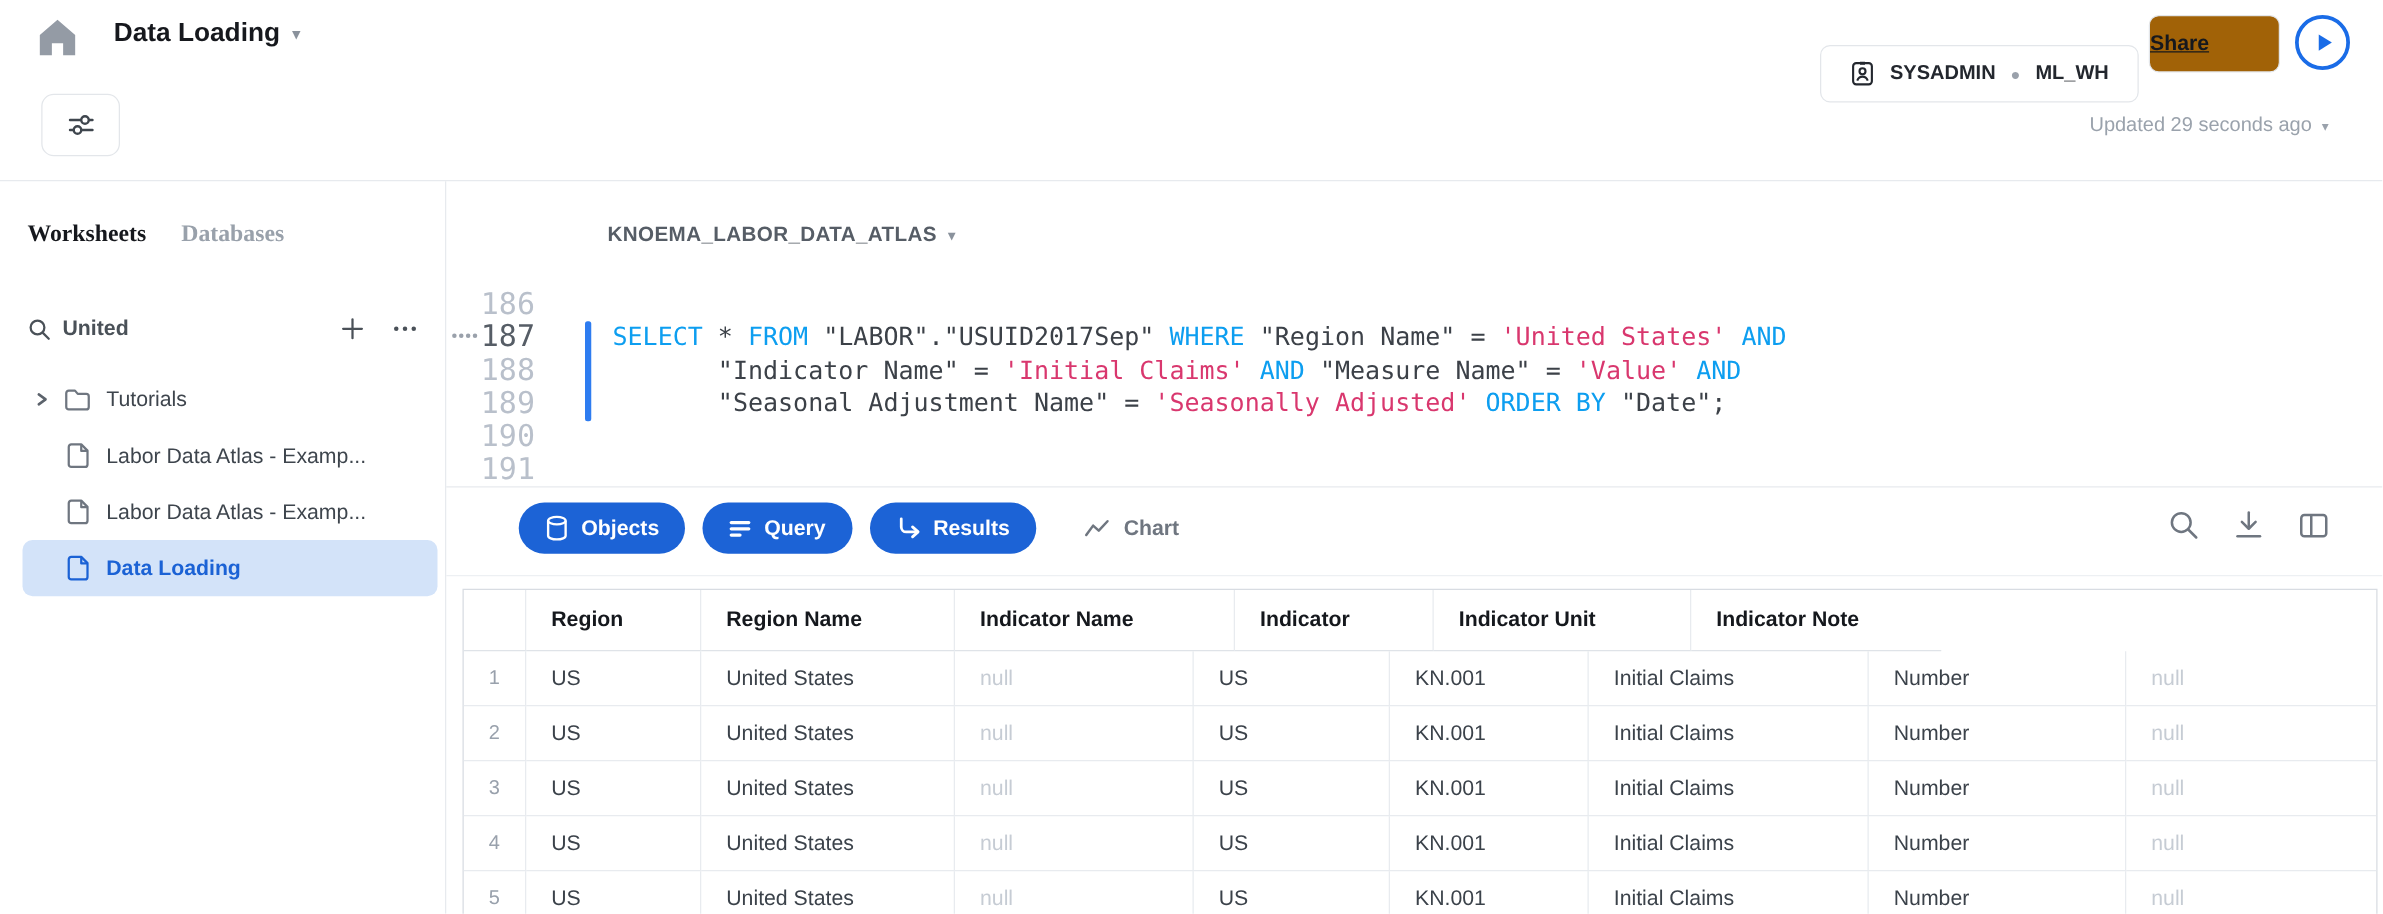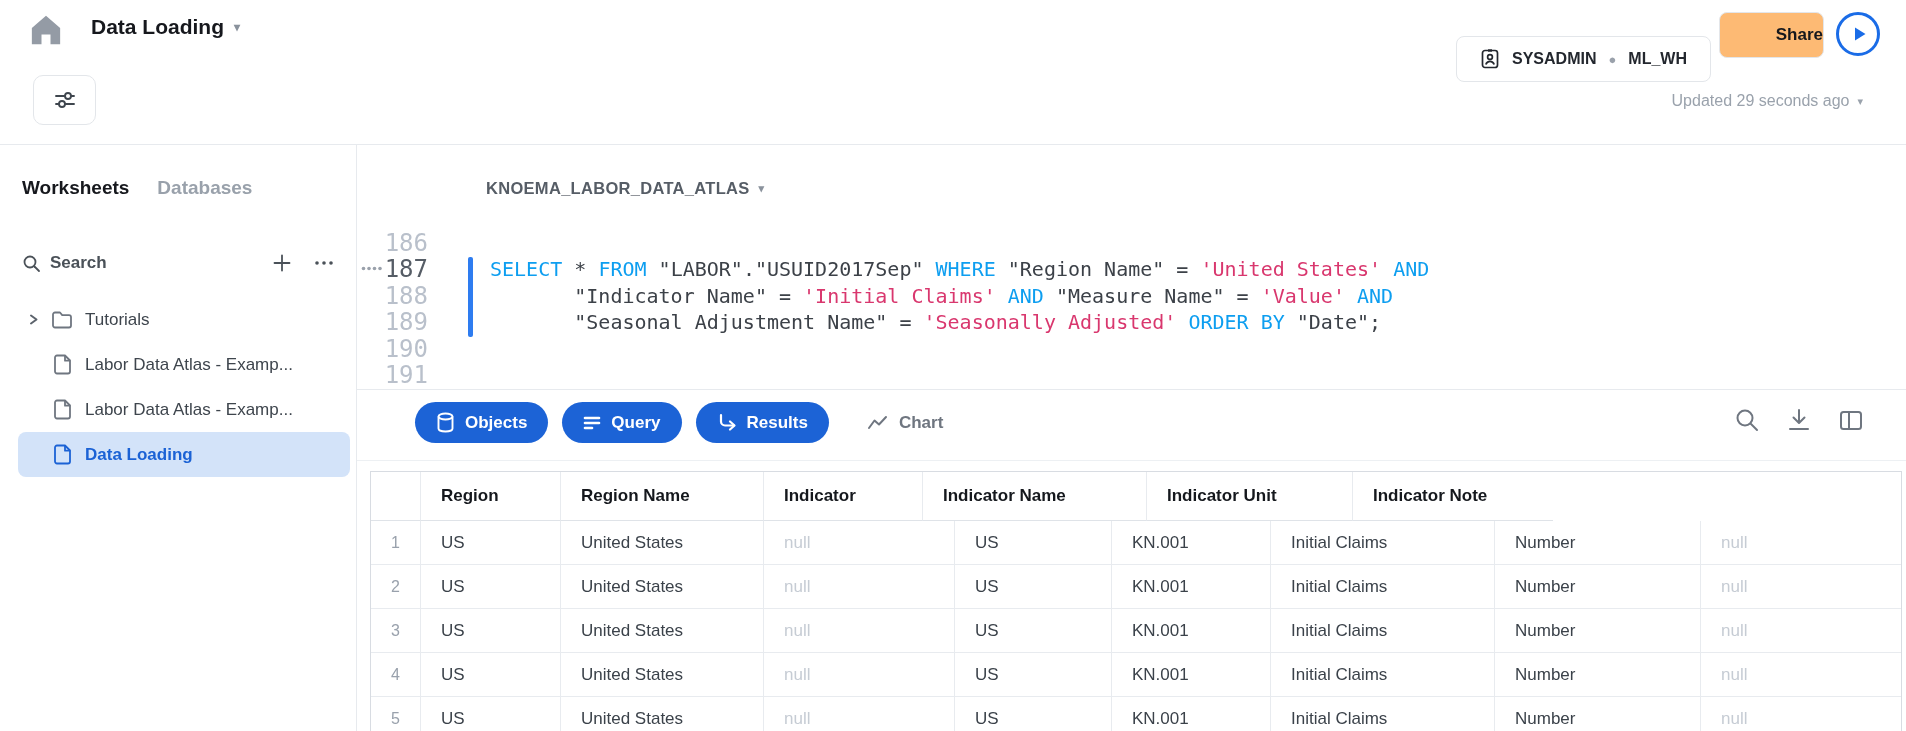--- a/index.html
+++ b/index.html
@@ -10,34 +10,34 @@
 
   
   #home-btn{left:28px;top:13px;width:40px;height:38px;cursor:pointer;}
   #page-title{left:91px;top:15px;font-size:21px;font-weight:700;display:flex;align-items:center;gap:10px;cursor:pointer;}
   #page-title .caret{font-size:12px;color:#8a929c;}
   #ctx-badge{left:1456px;top:12px;width:253px;height:44px;border:1px solid #e3e6ea;border-radius:8px;
              display:flex;align-items:center;justify-content:center;gap:12px;background:#fff;cursor:pointer;margin-top:24px;}
   #ctx-badge .role{font-size:16px;font-weight:700;color:#23272e;}
   #ctx-badge .dot{color:#9aa1ab;font-size:13px;}
   #ctx-badge .wh{font-size:16px;font-weight:600;color:#23272e;}
-  #share-btn{left:1719px;top:12px;width:103px;height:44px;border:1px solid #e3e6ea;border-radius:8px;background:#fdba74;
-             display:flex;align-items:center;justify-content:flex-end;font-size:17px;font-weight:700;cursor:pointer;}
+  #share-btn{left:1719px;top:12px;width:103px;height:44px;border:1px solid #e3e6ea;border-radius:8px;background:#a16207;
+             display:flex;align-items:center;justify-content:flex-start;font-size:17px;font-weight:700;cursor:pointer;text-decoration:underline;}
   #run-btn{left:1836px;top:12px;width:44px;height:44px;border-radius:50%;border:3px solid var(--accent);
            background:#fff;box-sizing:border-box;display:flex;align-items:center;justify-content:center;cursor:pointer;}
   #filter-btn{left:33px;top:75px;width:61px;height:48px;border:1px solid #e3e6ea;border-radius:10px;background:#fff;
               display:flex;align-items:center;justify-content:center;cursor:pointer;}
   #updated{right:43px;top:92px;font-size:16px;color:#9aa2ac;display:flex;align-items:center;gap:8px;cursor:pointer;}
   #updated .caret{font-size:11px;}
   #top-divider{left:0;top:144px;width:1906px;height:1px;background:#e7eaee;}
 
   
   #sidebar-border{left:356px;top:145px;width:1px;height:586px;background:#e7eaee;}
   #sb-tabs{left:22px;top:177px;display:flex;gap:28px;font-size:19px;font-weight:700;}
-  #sb-tabs .sbtab{cursor:pointer;color:#99a1ab;}
+  #sb-tabs .sbtab{cursor:pointer;color:#99a1ab;font-family:Liberation Serif, serif;}
   #sb-tabs .sbtab.active{color:#16181d;}
   #sb-search{left:22px;top:248px;width:312px;height:30px;display:flex;align-items:center;}
   #sb-search .label{font-size:17px;font-weight:600;color:#4a5158;margin-left:9px;flex:1;cursor:text;}
   #sb-search .plus,#sb-search .more{cursor:pointer;}
   #sb-search .more{margin-left:22px;}
   .tree-row{position:absolute;left:18px;width:332px;height:45px;border-radius:8px;
             display:flex;align-items:center;gap:12px;font-size:17px;color:#3e454d;cursor:pointer;}
   .tree-row.folder{padding-left:10px;box-sizing:border-box;}
   .tree-row.file{padding-left:34px;box-sizing:border-box;}
   .tree-row.selected{background:var(--sel-bg);color:var(--sel-text);font-weight:700;}
@@ -147,21 +147,21 @@
   <span class="sbtab">Databases</span>
 </div>
 
 <div class="abs" id="sb-search">
   <span>
     <svg width="19" height="19" viewBox="0 0 19 19" fill="none" stroke="#4a5158" stroke-width="1.8" stroke-linecap="round">
       <circle cx="8" cy="8" r="5.5"></circle>
         <line x1="12.5" y1="12.5" x2="17" y2="17"></line>
     </svg>
   </span>
-  <span class="label">Search</span>
+  <span class="label">United</span>
   <span class="plus">
     <svg width="20" height="20" viewBox="0 0 20 20" fill="none" stroke="#4a5158" stroke-width="1.8" stroke-linecap="round">
       <line x1="10" y1="2.5" x2="10" y2="17.5"></line>
         <line x1="2.5" y1="10" x2="17.5" y2="10"></line>
     </svg>
   </span>
   <span class="more">
     <svg width="20" height="20" viewBox="0 0 20 20" fill="#4a5158">
       <circle cx="3" cy="10" r="1.8"></circle>
         <circle cx="10" cy="10" r="1.8"></circle>
@@ -303,22 +303,22 @@
   </span>
 </div>
 
 <div class="abs" id="tabs-divider"></div>
 
 <div class="abs" id="grid">
     <div class="g-row g-head">
       <div class="g-cell num" style="width: 50px;"></div>
       <div class="g-cell" style="width: 140px;">Region</div>
       <div class="g-cell" style="width: 203px;">Region Name</div>
+      <div class="g-cell" style="width: 224px;">Indicator Name</div>
       <div class="g-cell" style="width: 159px;">Indicator</div>
-      <div class="g-cell" style="width: 224px;">Indicator Name</div>
       <div class="g-cell" style="width: 206px;">Indicator Unit</div>
       <div class="g-cell" style="width: 200px; text-align: right;">Indicator Note</div>
     </div>
     <div class="g-body">
       <div class="g-row">
         <div class="g-cell num" style="width: 50px;">1</div>
         <div class="g-cell" style="width: 140px;">US</div>
         <div class="g-cell" style="width: 203px;">United States</div>
         <div class="g-cell" style="width: 191px;">
           <span class="null">null</span>

